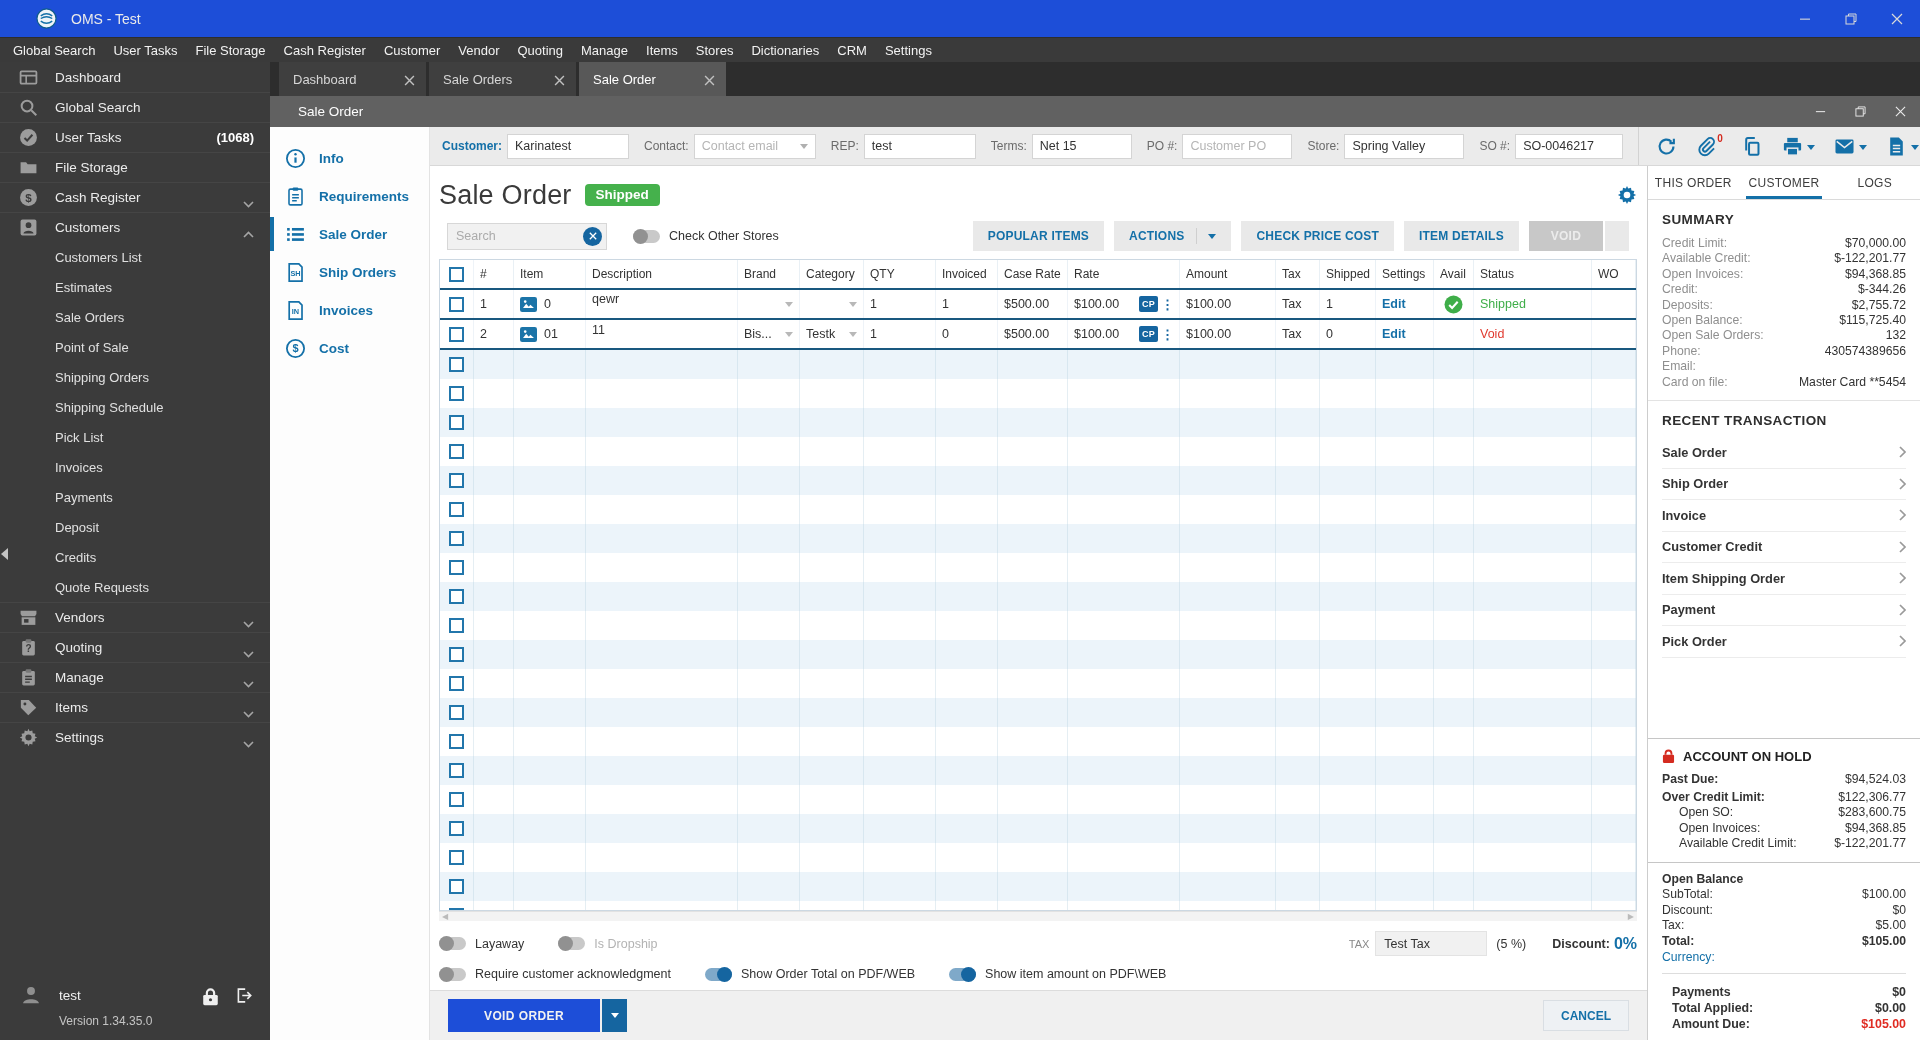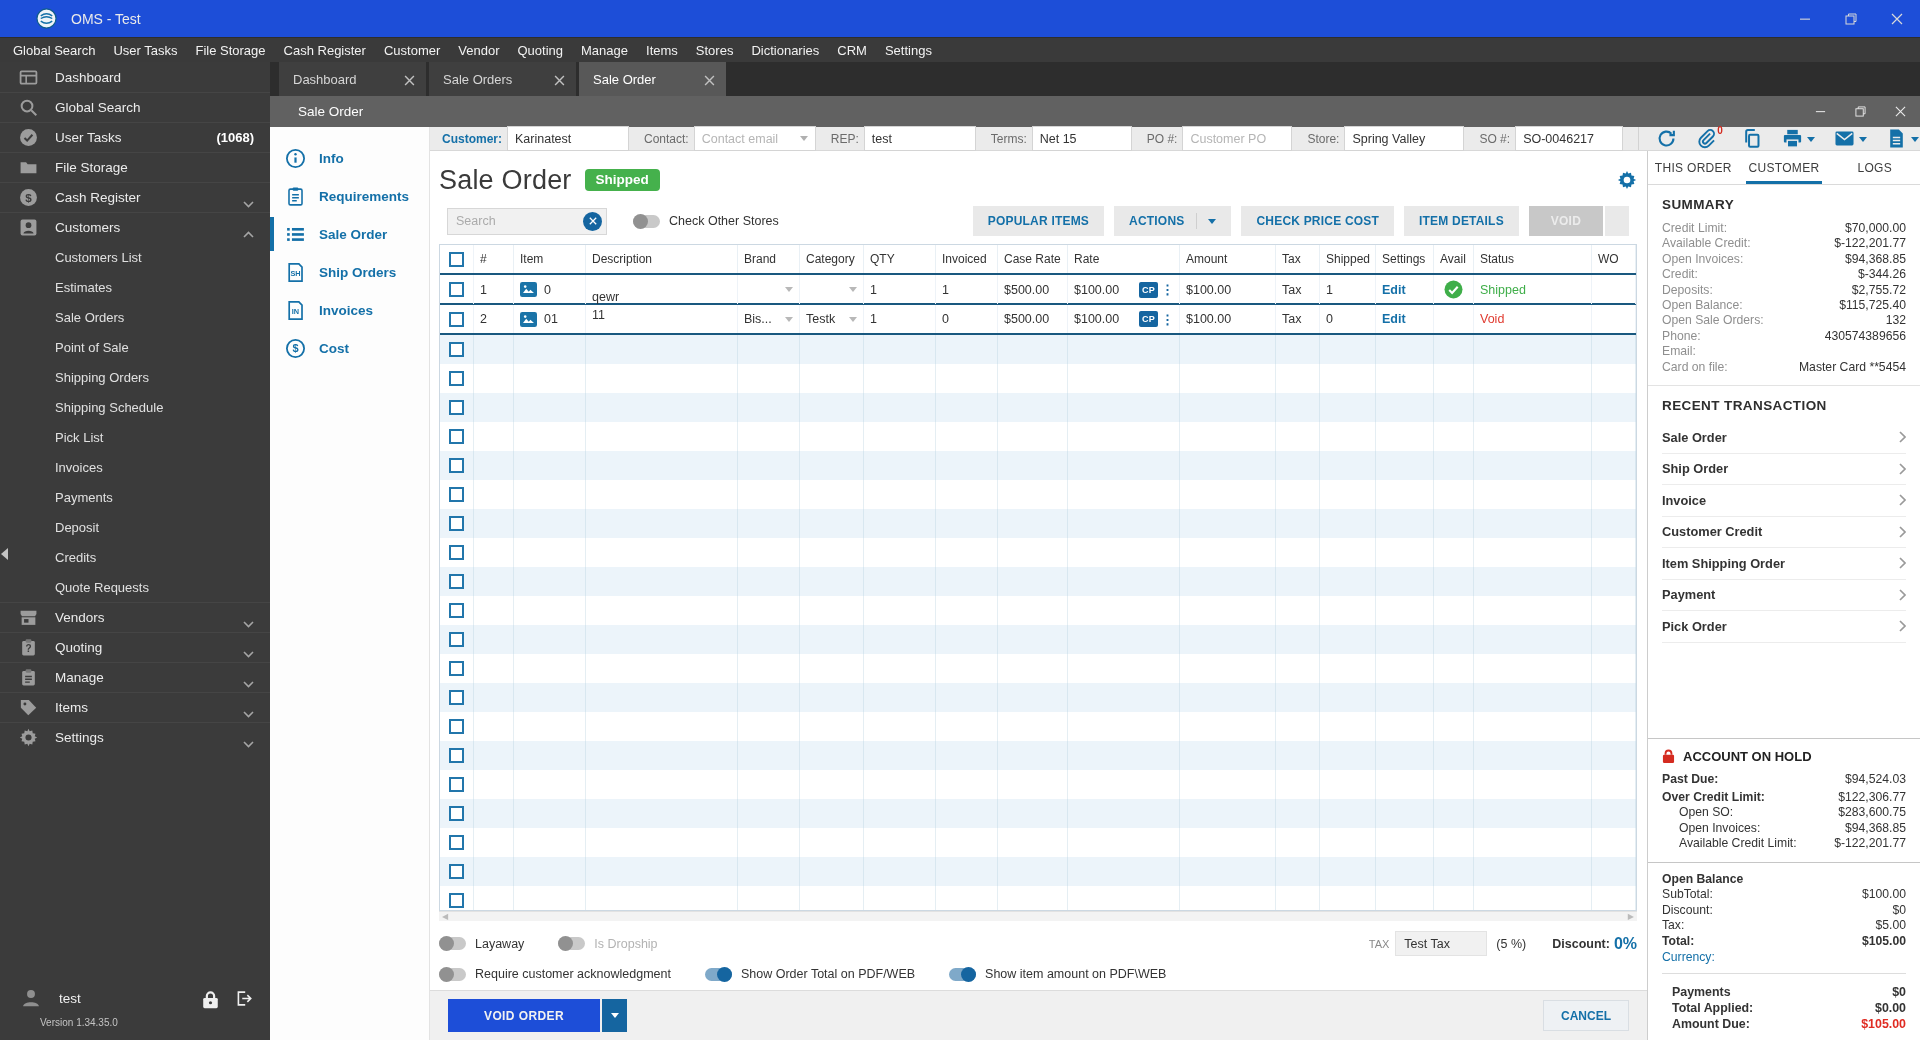--- a/index.html
+++ b/index.html
@@ -37,21 +37,21 @@
   .side-badge { margin-left:auto; color:#fff; font-weight:700; font-size:13px; }
   .side-chev { margin-left:auto; width:11px; height:7px; color:#a5a5a5; }
   .collapse-arrow { position:absolute; left:1px; top:486px; width:0; height:0;
       border-top:6px solid transparent; border-bottom:6px solid transparent; border-right:7px solid #c3c3c3; }
   .side-user { flex:none; padding:10px 18px 12px 20px; }
   .side-user-row { display:flex; align-items:center; }
   .avatar { width:22px; height:22px; color:#8f8f8f; }
   .uname { color:#f0f0f0; font-size:13.5px; margin-left:17px; }
   .uicons { margin-left:auto; display:flex; gap:16px; color:#efefef; }
   .uicons .ic { width:17px; height:17px; }
-  .version { color:#c4c4c4; font-size:10px; margin:8px 0 0 20px; }
+  .version { color:#c4c4c4; font-size:12px; margin:8px 0 0 39px; }
 
   
   .main { flex:1; display:flex; flex-direction:column; min-width:0; }
   .tabstrip { height:34px; background:#2d2d2d; display:flex; padding-left:9px; gap:3px; flex:none; }
   .tab { width:147px; display:flex; align-items:center; padding:0 11px 0 14px; background:#3f3f3f; color:#d6d6d6; font-size:13px; }
   .tab.active { background:#585858; color:#fff; }
   .tab .tclose { margin-left:auto; width:11px; height:11px; color:#c0c0c0; }
   .winheader { height:31px; background:#616161; color:#fdfdfd; display:flex; align-items:center; padding-left:28px; font-size:13.5px; flex:none; }
   .winheader .wincontrols .wc { width:40px; color:#ececec; }
   .winheader .wc svg { width:11px; height:11px; }
@@ -61,21 +61,21 @@
   
   .subnav { width:160px; background:#fdfdfd; border-right:1px solid #e3e3e3; padding-top:12px; flex:none; }
   .subnav-item { height:38px; display:flex; align-items:center; padding-left:15px; color:var(--blue); font-size:13.5px; font-weight:600; position:relative; }
   .subnav-item.active::before { content:""; position:absolute; left:0; top:2px; bottom:2px; width:4px; background:var(--blue); }
   .subnav-item .nicon { width:21px; height:21px; margin-right:13px; flex:none; }
   .subnav-item .nicon svg { width:100%; height:100%; }
 
   .rightwrap { flex:1; display:flex; flex-direction:column; min-width:0; }
 
   
-  .fieldsrow { height:24px; background:#ebebeb; border-bottom:1px solid #d8d8d8; display:flex; align-items:center; padding-left:12px; flex:none; }
+  .fieldsrow { height:39px; background:#ebebeb; border-bottom:1px solid #d8d8d8; display:flex; align-items:center; padding-left:12px; flex:none; }
   .field { display:flex; align-items:center; margin-right:15px; }
   .field .flabel { font-size:12px; color:#6b6b6b; margin-right:5px; white-space:nowrap; }
   .field.accent .flabel { color:var(--blue); font-weight:700; }
   .finput { height:25px; background:#fff; border:1px solid #d4d4d4; font-size:12.5px; color:#333; padding:0 7px; display:flex; align-items:center; }
   .finput .ph { color:#b5b5b5; }
   .finput .fcaret { margin-left:auto; width:0; height:0; border-left:4px solid transparent; border-right:4px solid transparent; border-top:5px solid #b0b0b0; }
   .tools { margin-left:auto; height:100%; display:flex; align-items:center; gap:19px; padding:0 17px; border-left:1px solid #d2d2d2; }
   .tool { display:flex; align-items:flex-start; color:var(--blue); position:relative; }
   .tool .tsvg { width:21px; height:21px; }
   .tool .tbadge { color:#d42b20; font-size:10px; font-weight:700; margin:-3px 0 0 0; }
@@ -133,21 +133,21 @@
   .erow:nth-child(odd) { background:#ecf4fa; }
   .erow .td { border-right:1px solid rgba(180,205,222,.35); }
   .hscroll { height:10px; background:#f3f3f3; border-top:1px solid #e2e2e2; flex:none; display:flex; justify-content:space-between; align-items:center; padding:0 3px; color:#bbb; font-size:8px; line-height:8px; }
 
   
   .footrow { display:flex; align-items:center; flex:none; }
   .footrow.r1 { margin:10px 0 4px; }
   .footrow.r2 { margin:7px 0 9px; }
   .taxzone { margin-left:auto; display:flex; align-items:center; }
   .taxlabel { font-size:11px; color:#8a8a8a; margin-right:6px; }
-  .taxbox { width:92px; height:25px; background:#f1f1f1; border:1px solid #e3e3e3; font-size:12.5px; color:#333; display:flex; align-items:center; padding:0 8px; }
+  .taxbox { width:112px; height:25px; background:#f1f1f1; border:1px solid #e3e3e3; font-size:12.5px; color:#333; display:flex; align-items:center; padding:0 8px; }
   .taxpct { font-size:12.5px; color:#333; margin-left:9px; }
   .dsc { font-size:12.5px; color:#333; font-weight:600; margin-left:26px; }
   .dscval { color:var(--blue); font-weight:600; margin-left:4px; }
 
   .actionbar { height:50px; background:#f0f0f0; border-top:1px solid #dcdcdc; margin:0 -10px 0 -9px; padding:0 18px; display:flex; align-items:center; flex:none; }
   .voidbtn { width:152px; height:33px; background:#1d4ed8; color:#f2f2f2; font-size:12px; font-weight:600; display:flex; align-items:center; justify-content:center; letter-spacing:.4px; }
   .voidcaret { width:25px; height:33px; background:var(--blue2); margin-left:2px; display:flex; align-items:center; justify-content:center; }
   .voidcaret i { width:0; height:0; border-left:4px solid transparent; border-right:4px solid transparent; border-top:5px solid #fff; }
   .cancelbtn { margin-left:auto; height:31px; background:#eef1f4; border:1px solid #d9dee3; color:var(--blue); font-size:12px; font-weight:600; display:flex; align-items:center; padding:0 17px; }
 
@@ -658,21 +658,21 @@
                     <div class="tgrid trow">
     <div class="td ck">
                         <span class="cbx"></span>
                       </div>
     <div class="td">1</div>
     <div class="td"><span class="itemicon"><svg viewBox="0 0 17 15">
                             <rect width="17" height="15" rx="2.2" fill="#1b74a8"></rect>
                             <path d="M3 11l3.2-4.3 2.6 3.1 1.6-2 3.6 3.2z" fill="#fff"></path>
                             <circle cx="5.2" cy="4.6" r="1.3" fill="#fff"></circle>
                           </svg></span>0</div>
-    <div class="td" style="align-items:flex-start;padding-top:15px">qewr</div>
+    <div class="td" style="align-items:flex-start;padding-top:2px">qewr</div>
     <div class="td selcell">
                         <span></span>
                         <span class="selcaret"></span>
                       </div>
     <div class="td selcell">
                         <span></span>
                         <span class="selcaret"></span>
                       </div>
     <div class="td">1</div>
     <div class="td">1</div>

